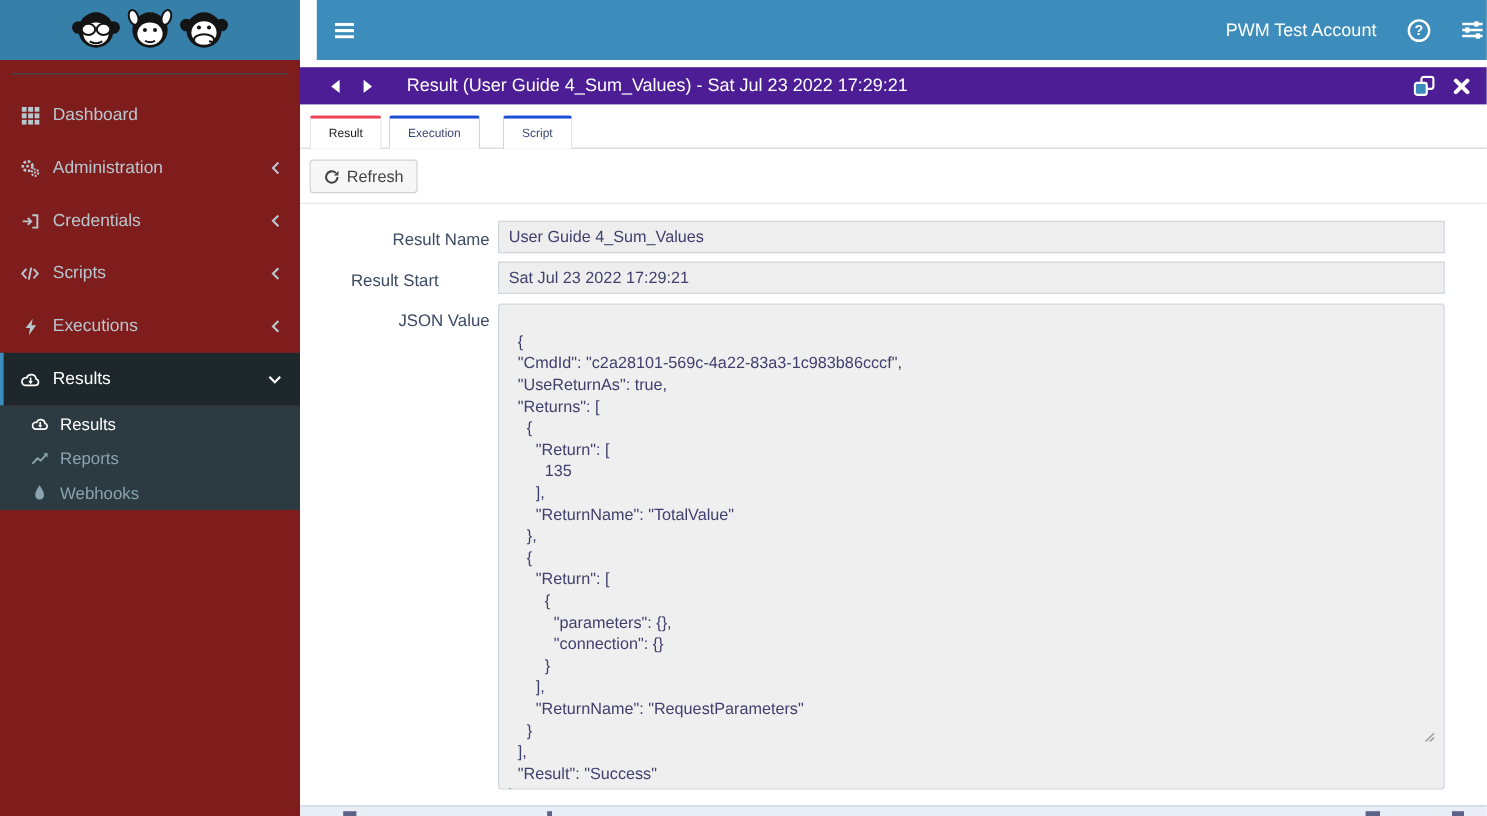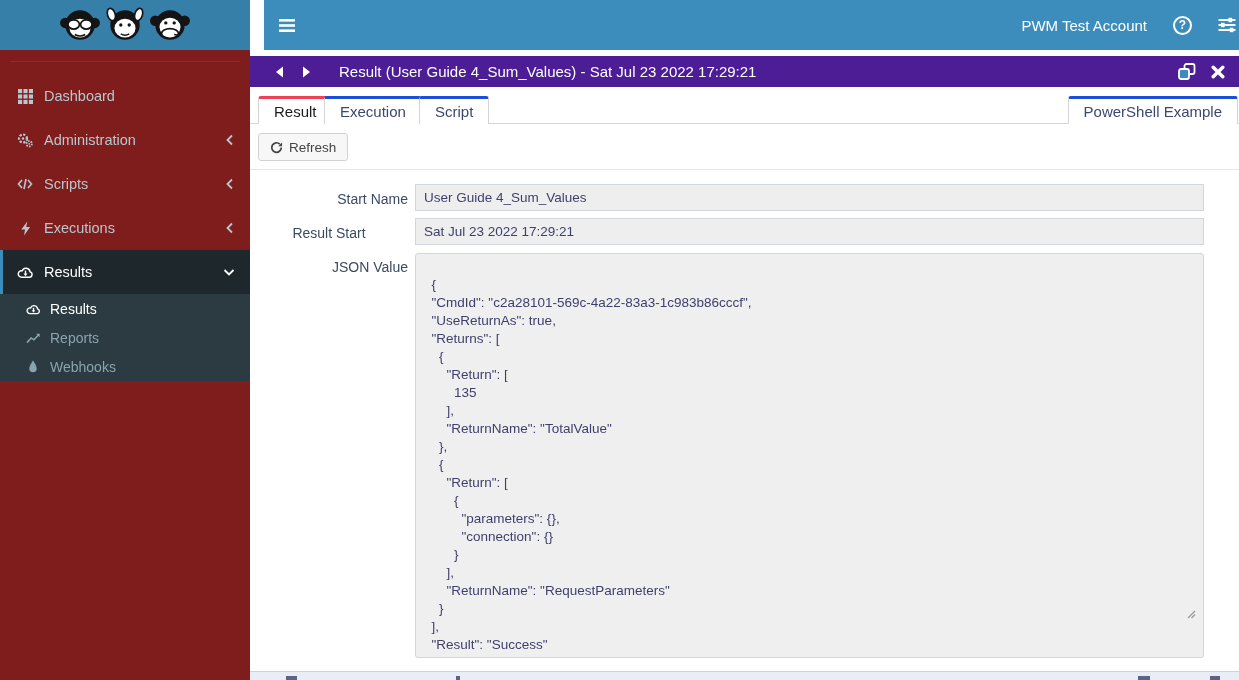--- a/index.html
+++ b/index.html
@@ -45,21 +45,21 @@
   .nav-arrow.fwd { margin-left:18px; }
   .win-title { margin-left:28px; font-size:15px; }
   .win-controls { margin-left:auto; display:flex; align-items:center; gap:15px; padding-right:14px; }
   .win-controls > span { cursor:pointer; display:flex; }
 
   
   .tabs-row { position:absolute; left:250px; top:96px; width:989px; height:28px; }
   .tabs-underline { position:absolute; left:0; bottom:0; width:989px; height:1px; background:#d6d6d6; }
   .tab { position:absolute; top:0; height:28px; background:#fff;
          border:1px solid #d4d4d4; border-top:3px solid #1d4ed8; border-bottom:none;
-         border-radius:3px 3px 0 0; padding:0 15px; font-size:15px; color:#3c4870;
+         border-radius:3px 3px 0 0; padding:0 15px; font-size:10px; color:#3c4870;
          display:flex; align-items:center; cursor:pointer; z-index:2; }
   .tab.active { border-top-color:#ee4256; color:#1a1a1a; }
 
   
   .btn-refresh { position:absolute; left:258px; top:133px; height:28px; padding:0 11px;
                  background:#f7f7f7; border:1px solid #d2d2d2; border-radius:3px;
                  font-size:13.5px; color:#444; display:flex; align-items:center; gap:6px;
                  cursor:pointer; font-family:"Liberation Sans", sans-serif; }
   .hr { position:absolute; left:250px; top:169px; width:989px; height:1px; background:#e6e6e6; }
 
@@ -146,20 +146,35 @@
         </svg>
       </span>
       <span class="sb-label">Administration</span>
       <span class="sb-chevron">
         <svg width="10" height="12" viewBox="0 0 10 12" fill="none" stroke="currentColor" stroke-width="1.8">
             <polyline points="7,1.5 2.5,6 7,10.5"></polyline>
           </svg>
       </span>
     </div>
 
+    <div class="sb-item">
+      <span class="sb-icon">
+        <svg width="15" height="15" viewBox="0 0 16 16" fill="none" stroke="currentColor" stroke-width="1.7">
+          <path d="M9.5 2.5 H14 V13.5 H9.5"></path>
+          <line x1="1" y1="8" x2="8" y2="8"></line>
+          <polyline points="5.5,5 8.5,8 5.5,11"></polyline>
+        </svg>
+      </span>
+      <span class="sb-label">Credentials</span>
+      <span class="sb-chevron">
+        <svg width="10" height="12" viewBox="0 0 10 12" fill="none" stroke="currentColor" stroke-width="1.8">
+            <polyline points="7,1.5 2.5,6 7,10.5"></polyline>
+          </svg>
+      </span>
+    </div>
 
     <div class="sb-item">
       <span class="sb-icon">
         <svg width="16" height="14" viewBox="0 0 16 14" fill="none" stroke="currentColor" stroke-width="1.6">
           <polyline points="5,3 1.5,7 5,11"></polyline>
             <polyline points="11,3 14.5,7 11,11"></polyline>
             <line x1="9" y1="2" x2="7" y2="12"></line>
         </svg>
       </span>
       <span class="sb-label">Scripts</span>
@@ -291,37 +306,34 @@
   <div class="tabs-underline"></div>
   <div class="tab active" style="left:8px;">
     <span>Result</span>
   </div>
   <div class="tab" style="left:74px;">
     <span>Execution</span>
   </div>
   <div class="tab" style="left:169px;">
     <span>Script</span>
   </div>
-  <div class="tab" style="right:1px;">
-    <span>PowerShell Example</span>
-  </div>
 </div>
 
 <button class="btn-refresh">
   <span>
     <svg width="13" height="13" viewBox="0 0 15 15" fill="none" stroke="#444" stroke-width="2">
       <path d="M13 7.5 a5.5 5.5 0 1 1 -1.7-3.95"></path>
       <polygon points="13.9,1.6 13.9,6 9.5,6" fill="#444" stroke="none"></polygon>
     </svg>
   </span>
   <span>Refresh</span>
 </button>
 <div class="hr"></div>
 
-<div class="f-label" style="top:191px;">Start Name</div>
+<div class="f-label" style="top:191px;">Result Name</div>
 <div class="f-input" style="top:184px;">User Guide 4_Sum_Values</div>
 
 <div class="f-label" style="top:225px;text-align:center;">Result Start</div>
 <div class="f-input" style="top:218px;">Sat Jul 23 2022 17:29:21</div>
 
 <div class="f-label" style="top:259px;">JSON Value</div>
 <div class="f-textarea">
   <span>{
   "CmdId": "c2a28101-569c-4a22-83a3-1c983b86cccf",
   "UseReturnAs": true,

